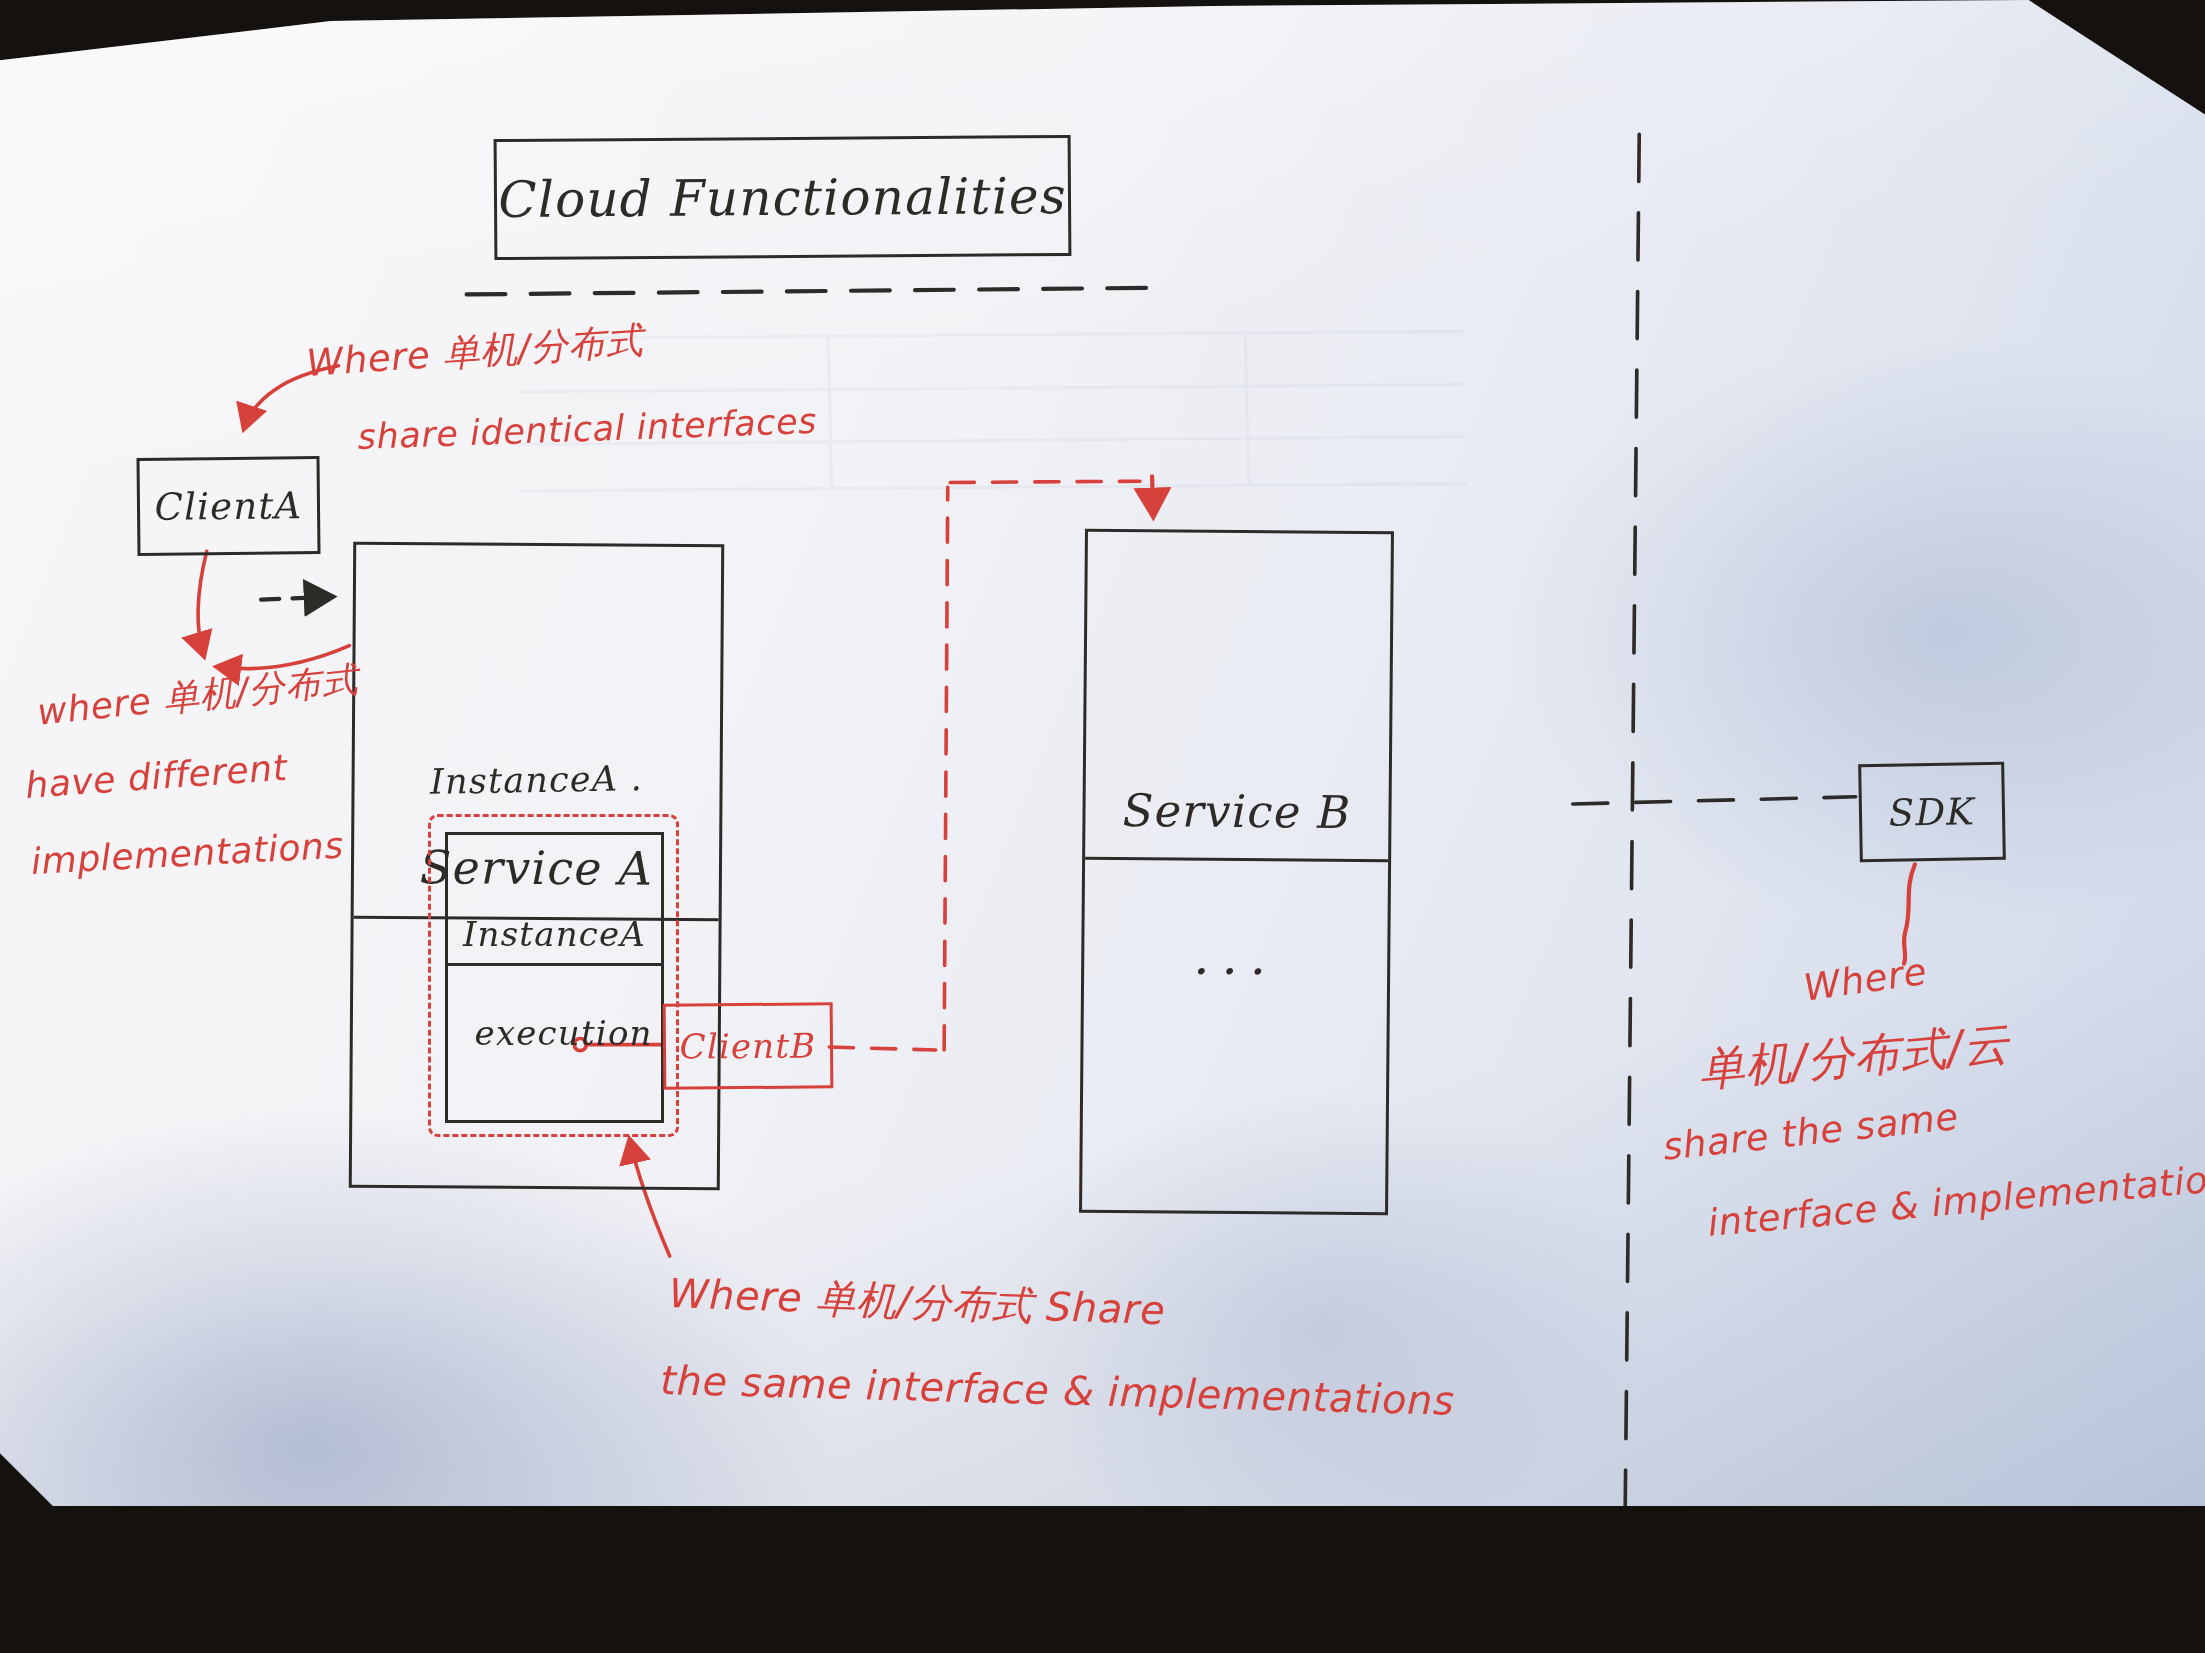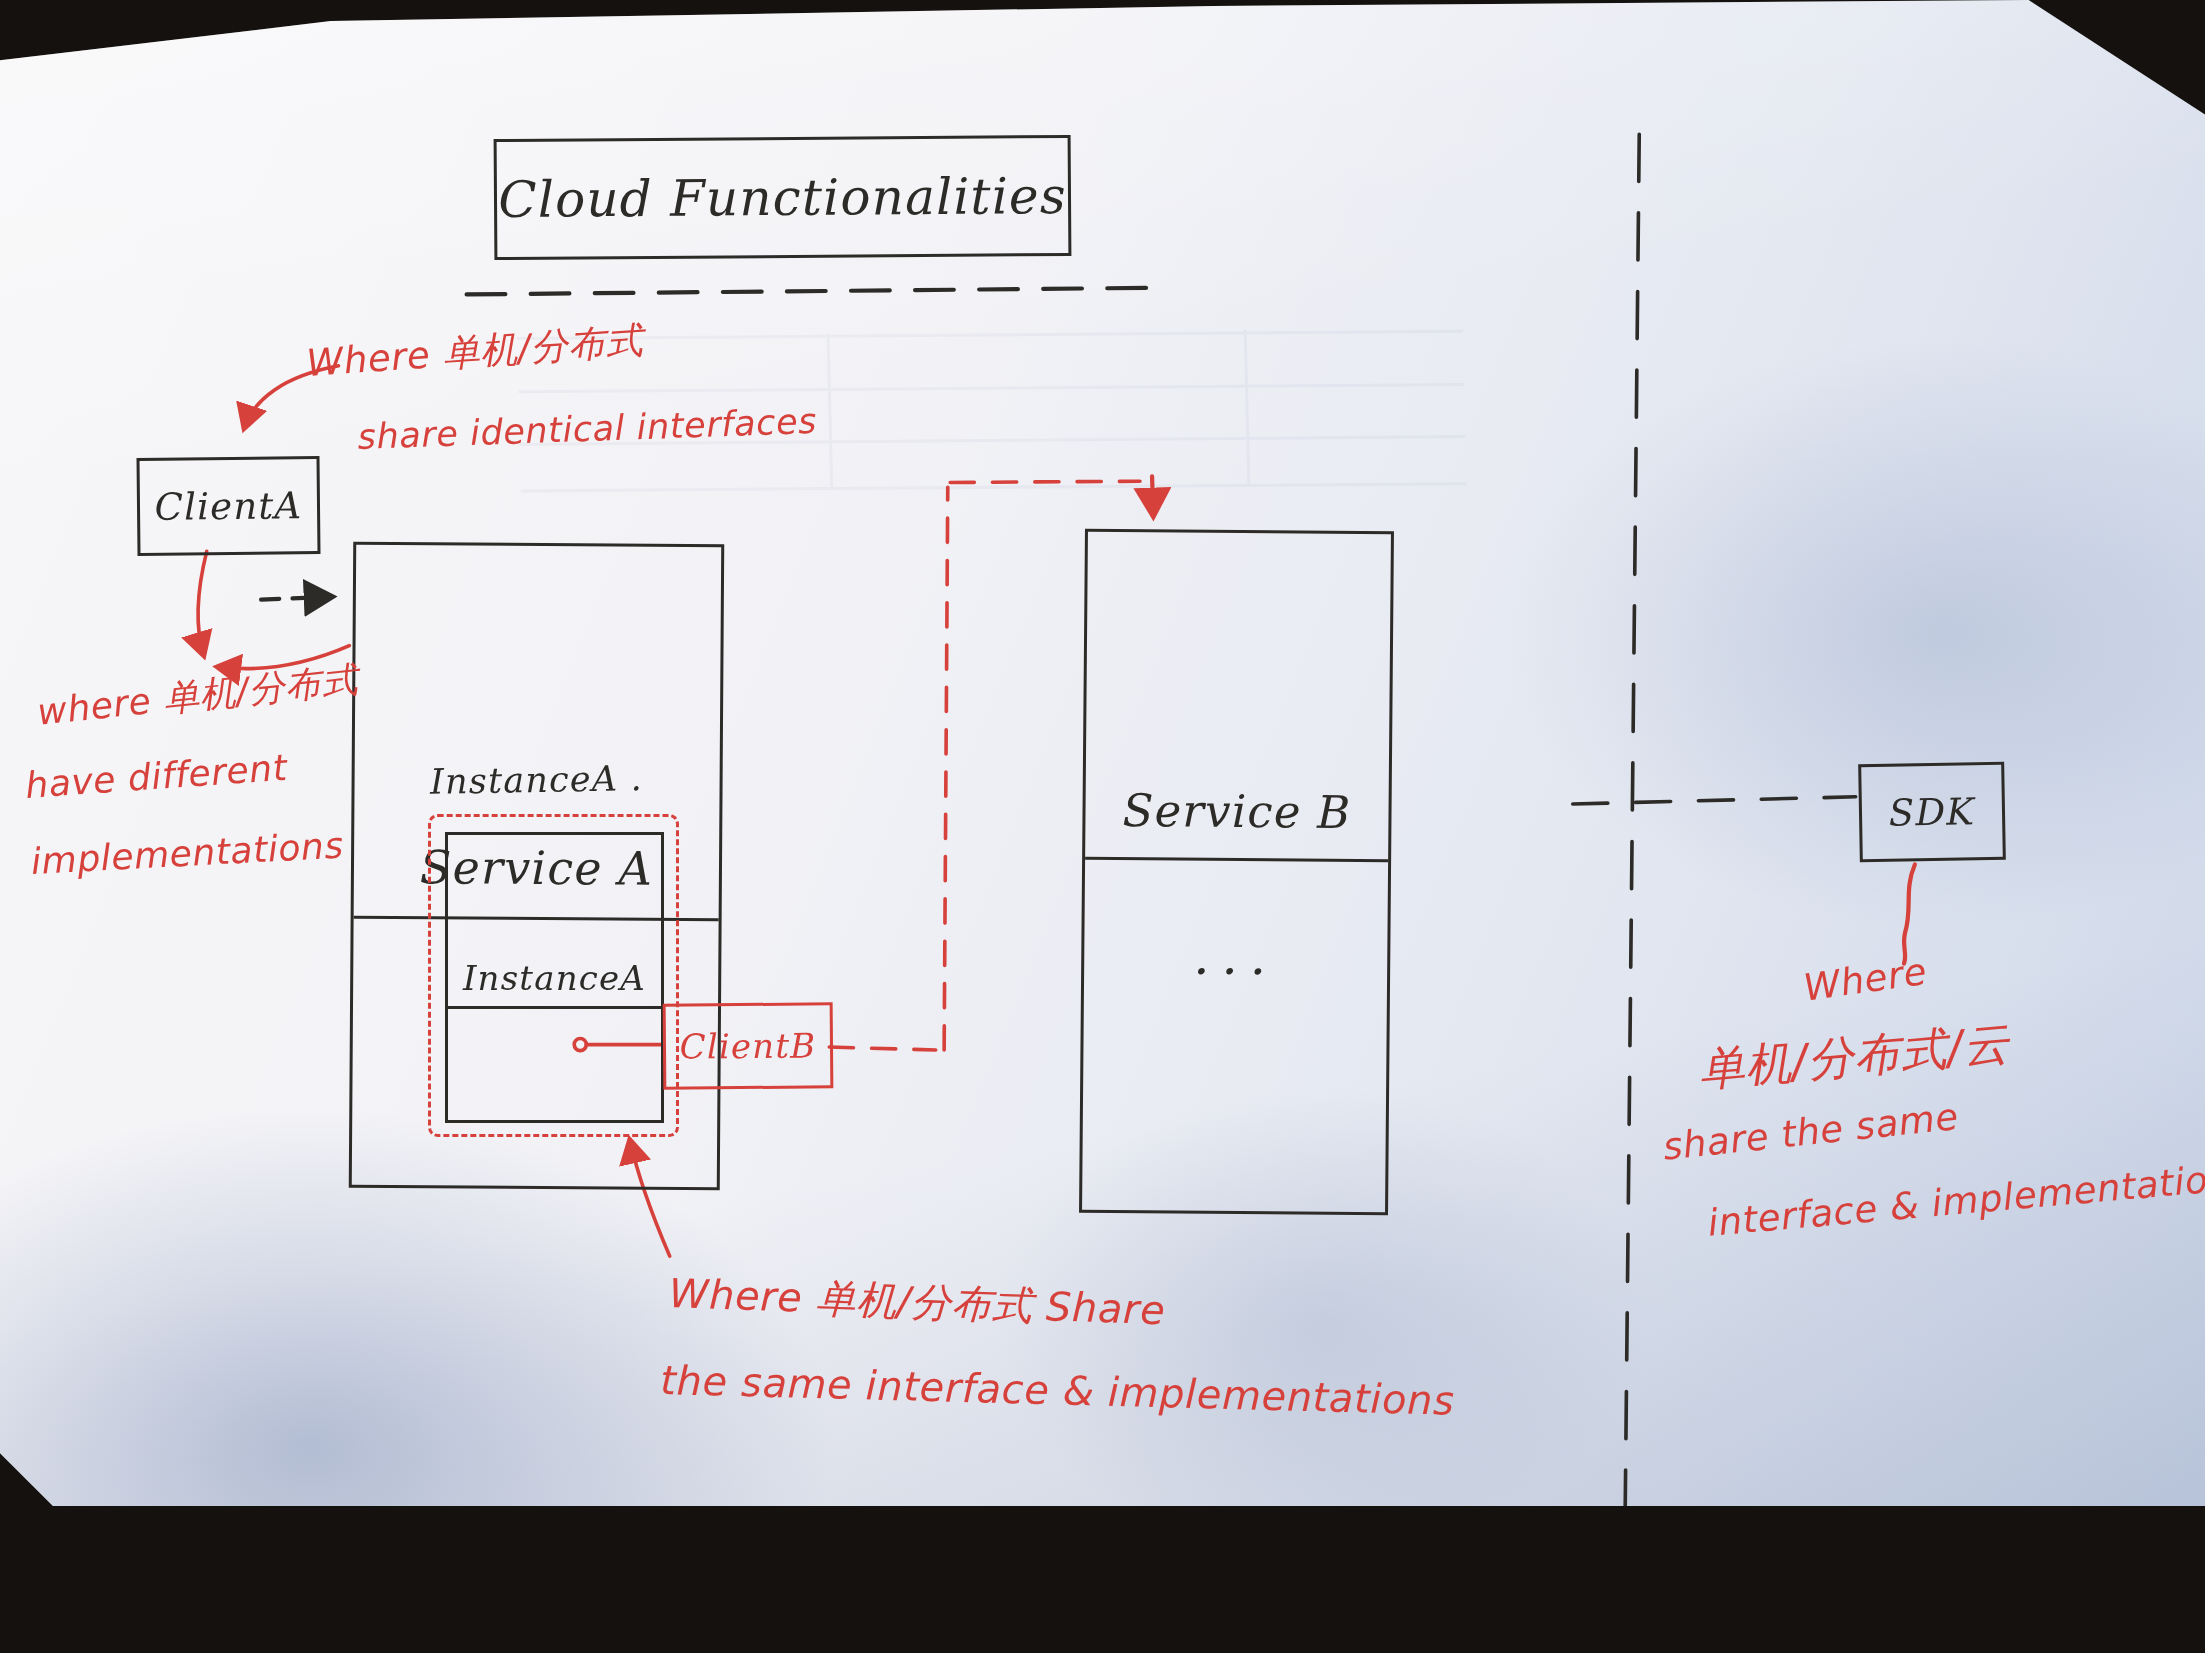--- a/index.html
+++ b/index.html
@@ -129,20 +129,21 @@
   <div id="service-a" class="box panel">
     <div class="panel-title hand">Service A</div>
   </div>
 
   <div id="instance-a" class="hand">InstanceA .</div>
 
   <div id="red-dash-box"></div>
 
   <div id="scheduler" class="box panel">
     <div class="panel-title hand">InstanceA</div>
+    <div class="panel-body hand">execution</div>
   </div>
 
   <div id="client-b" class="box hand">
     <span>ClientB</span>
   </div>
 
   <div id="service-b" class="box panel">
     <div class="panel-title hand">Service B</div>
     <div class="panel-body hand">...</div>
   </div>

